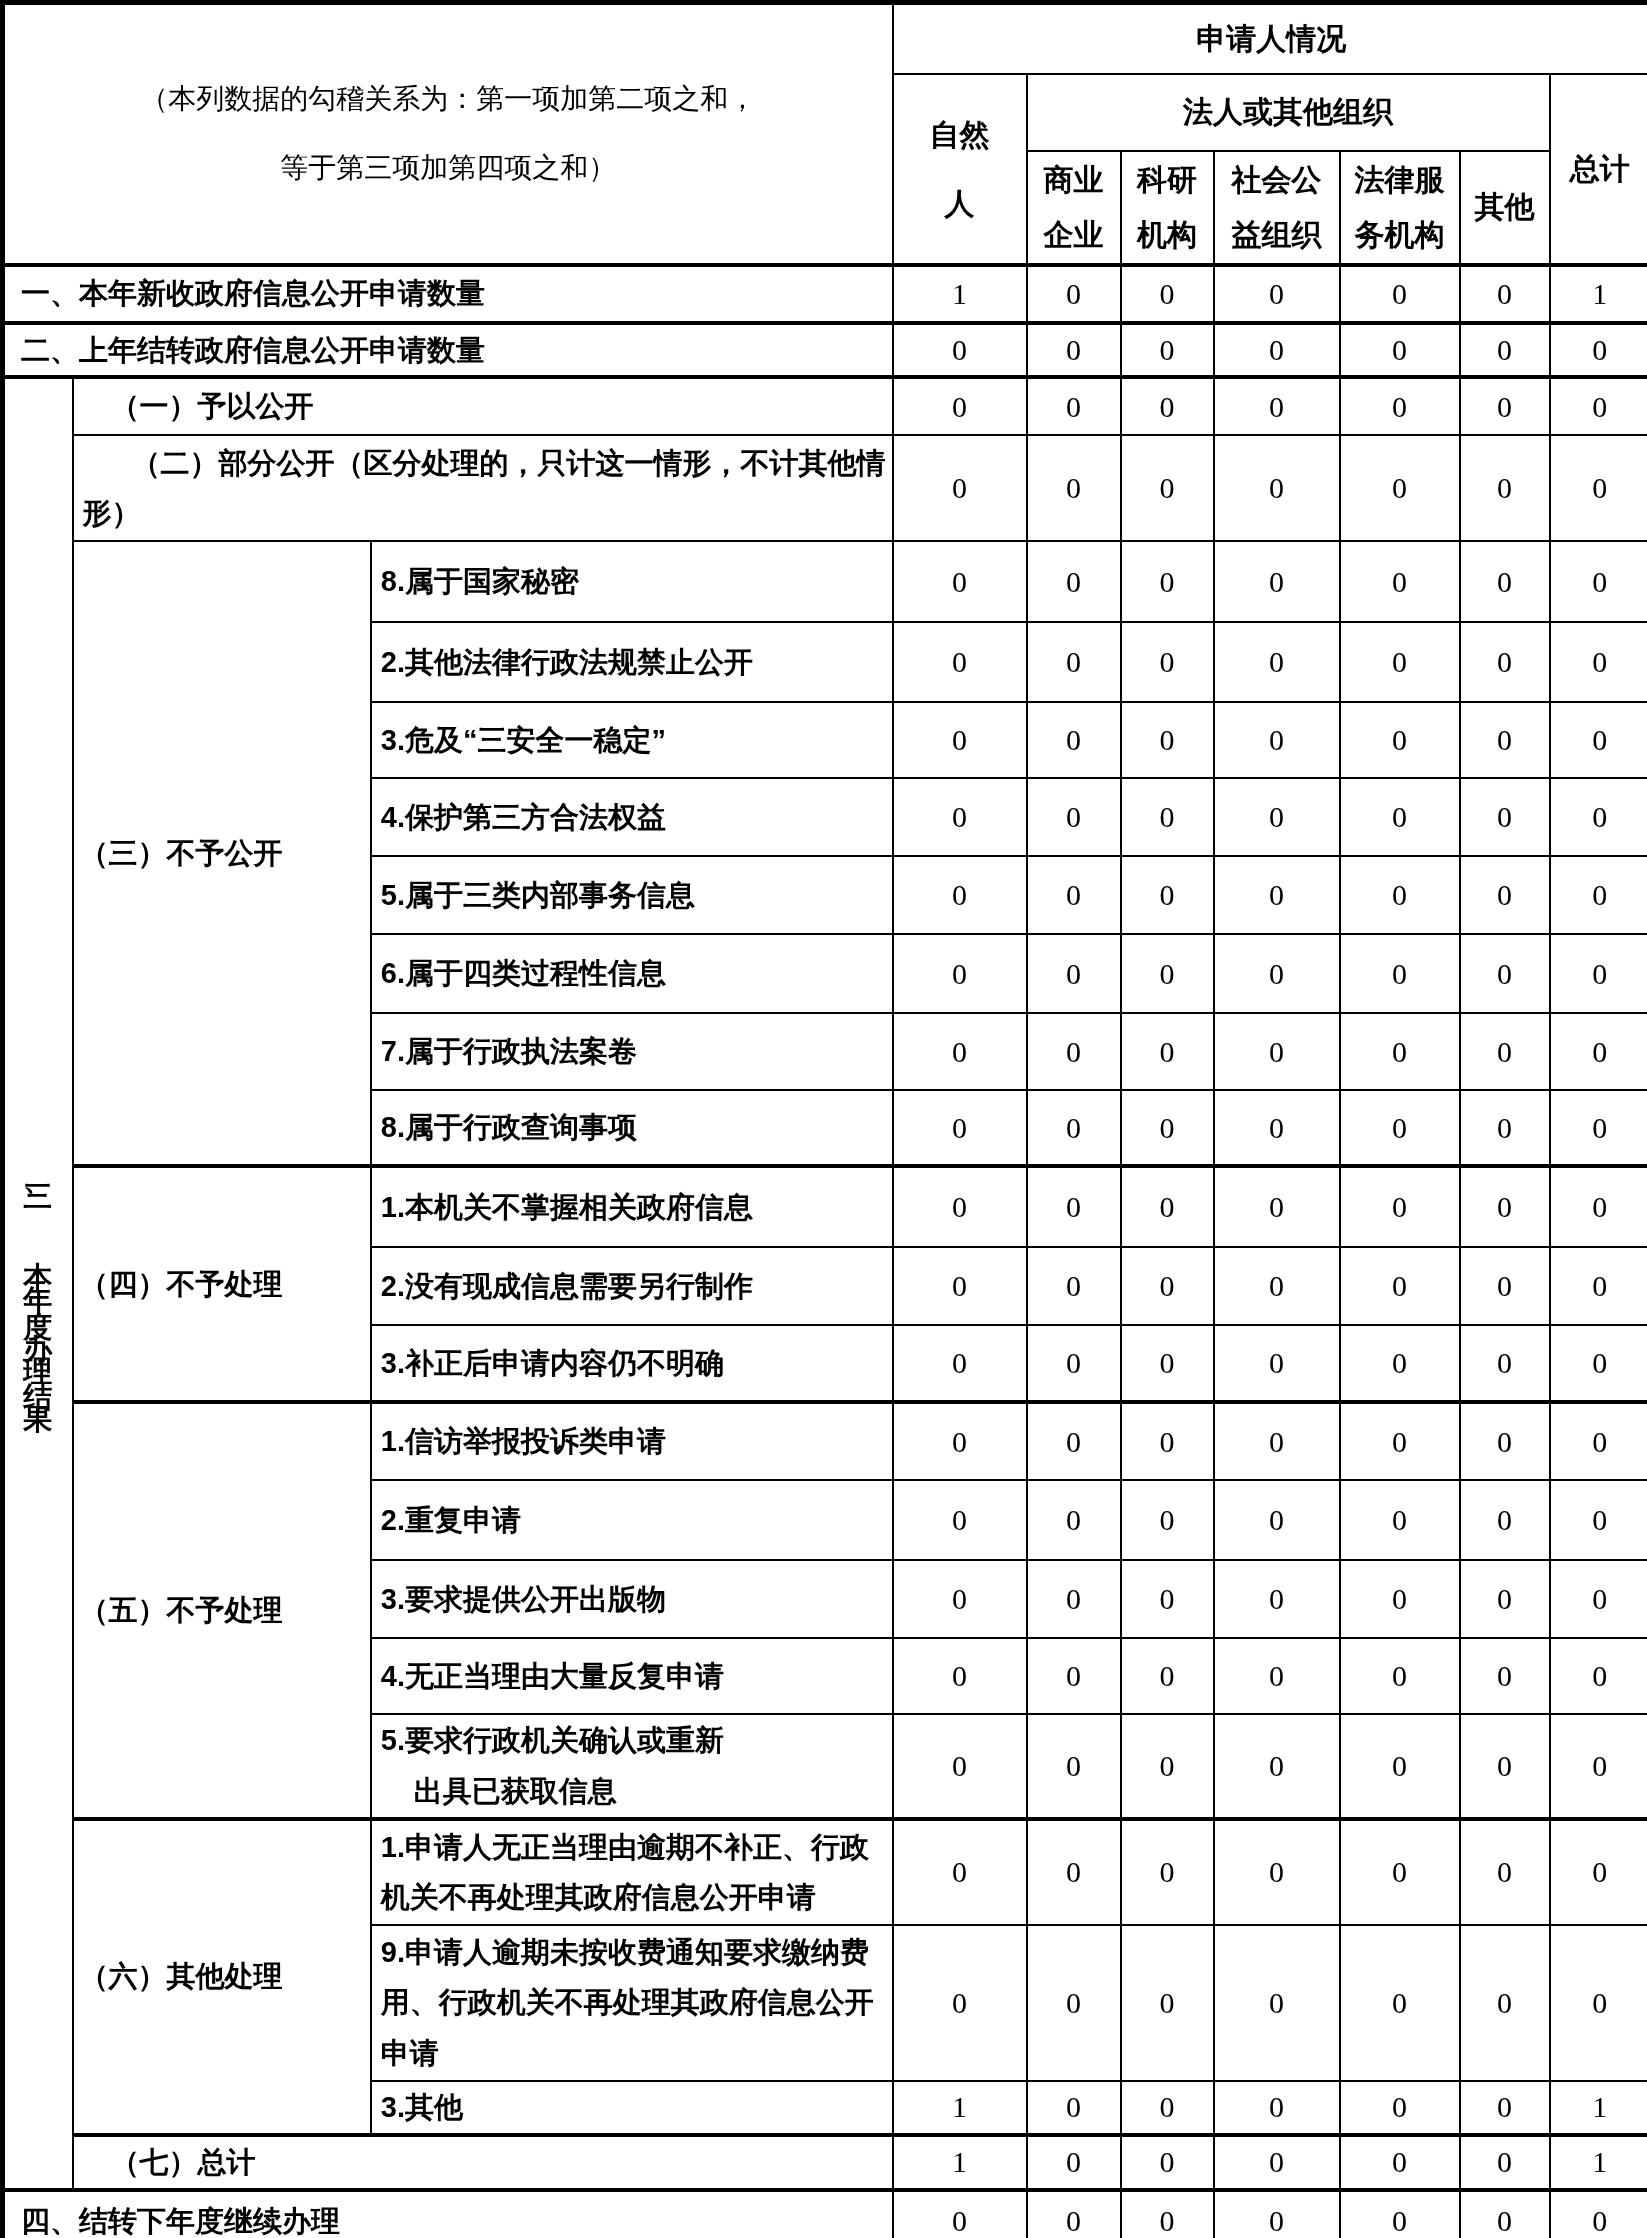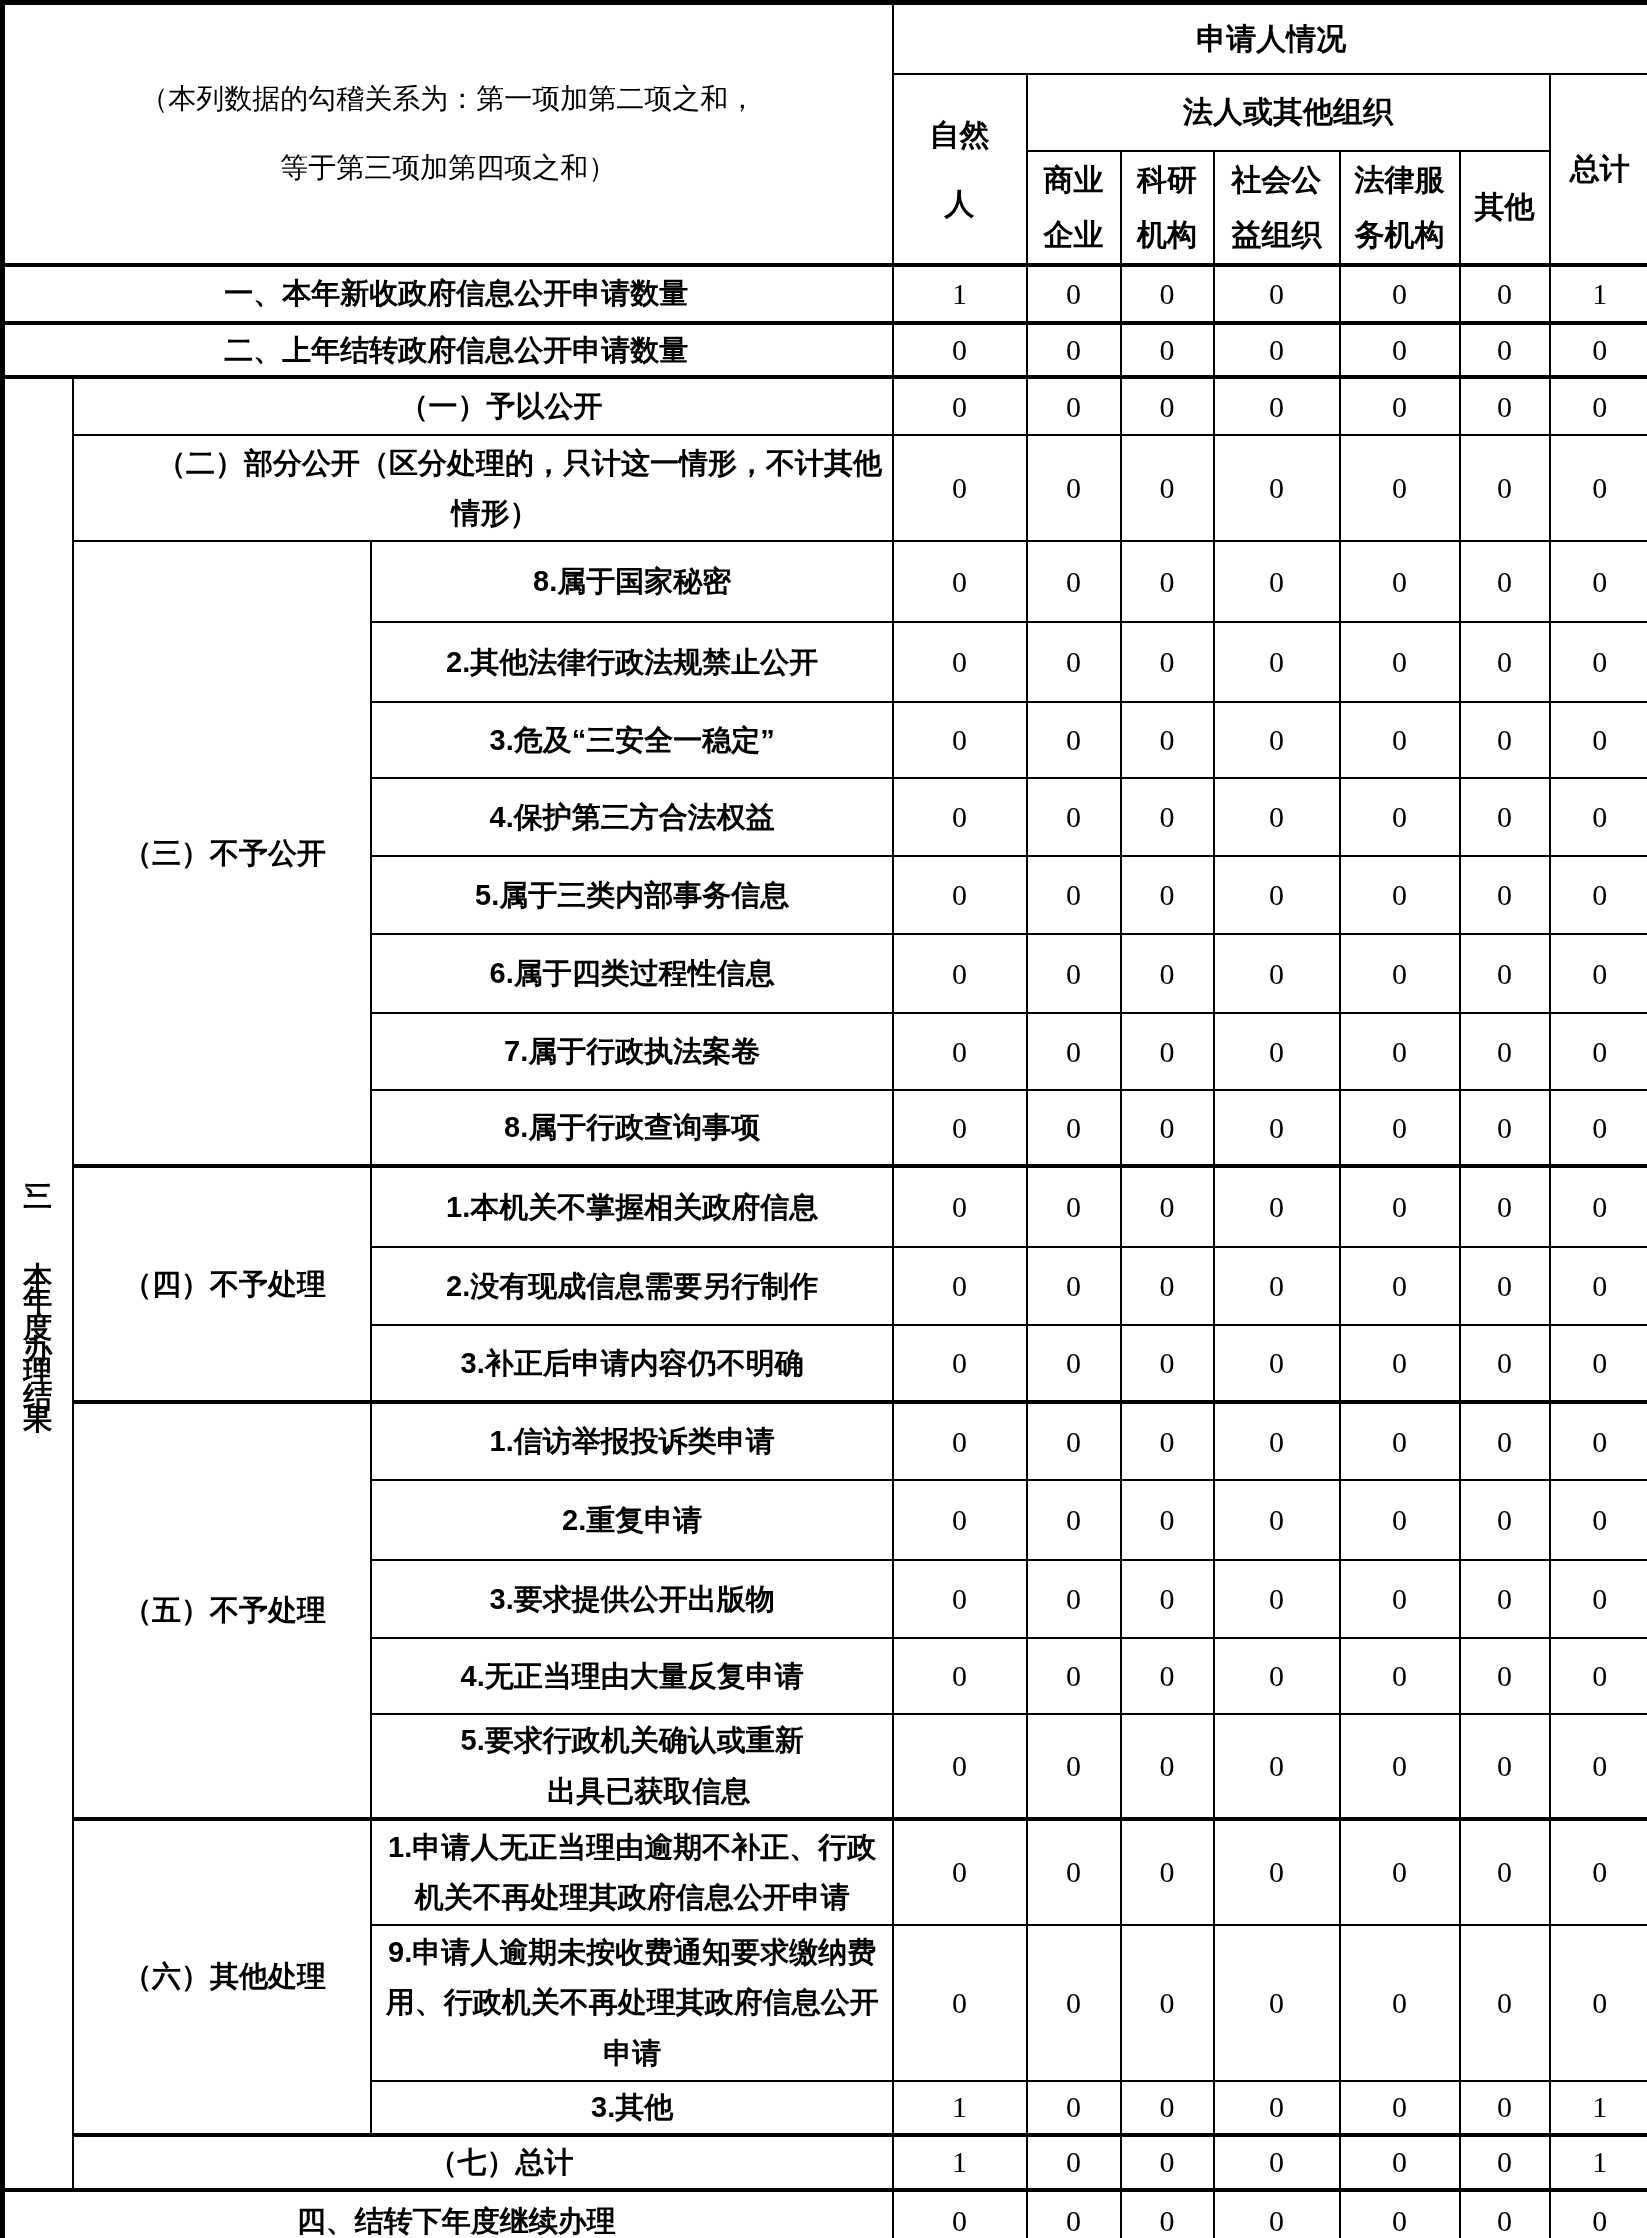--- a/index.html
+++ b/index.html
@@ -2,24 +2,24 @@
 <html style="font-size:10.6px"><head>
 <meta charset="utf-8">
 <title>table</title>
 <style>
   html,body{margin:0;padding:0;background:#fff;}
   .page{width:1648px;}
   table{width:1648px;border-collapse:collapse;table-layout:fixed;border:5.3px solid #000;background:#fff;}
   td{border-left:2px solid #000;border-right:2px solid #000;border-top:2.7px solid #000;border-bottom:2.7px solid #000;
      padding:0;vertical-align:middle;color:#000;overflow:hidden;}
   tr.sect td{border-top-width:4.7px;}
-  .lbl{font-family:"Liberation Sans",sans-serif;font-weight:700;font-size:29px;line-height:1.75;text-align:center;}
+  .lbl{font-family:"Liberation Sans",sans-serif;font-weight:700;font-size:29px;line-height:1.75;text-align:left;}
   .full{padding-left:16px;}
   .lblB{padding-left:37px;}
-  .lblB2{padding-left:25px;text-indent:49px;margin-top:29px;}
+  .lblB2{padding-left:9px;text-indent:49px;margin-top:29px;}
   .grp{padding-left:6px;}
   .colC{padding-left:9.3px;padding-right:8px;}
   .num{font-family:"Liberation Serif",serif;font-size:30px;text-align:center;}
   .hcell{font-family:"Liberation Sans",sans-serif;font-weight:700;font-size:30px;text-align:center;line-height:1.85;}
   .hcell span{display:block;}
   .h-nat{line-height:2.3;}
   .note{font-family:"Liberation Serif",serif;font-weight:400;font-size:28px;text-align:center;line-height:2.45;}
   .note span{display:block;}
   .vcell{text-align:center;}
   .vtext{writing-mode:vertical-lr;text-orientation:upright;letter-spacing:24px;margin:0 auto;

